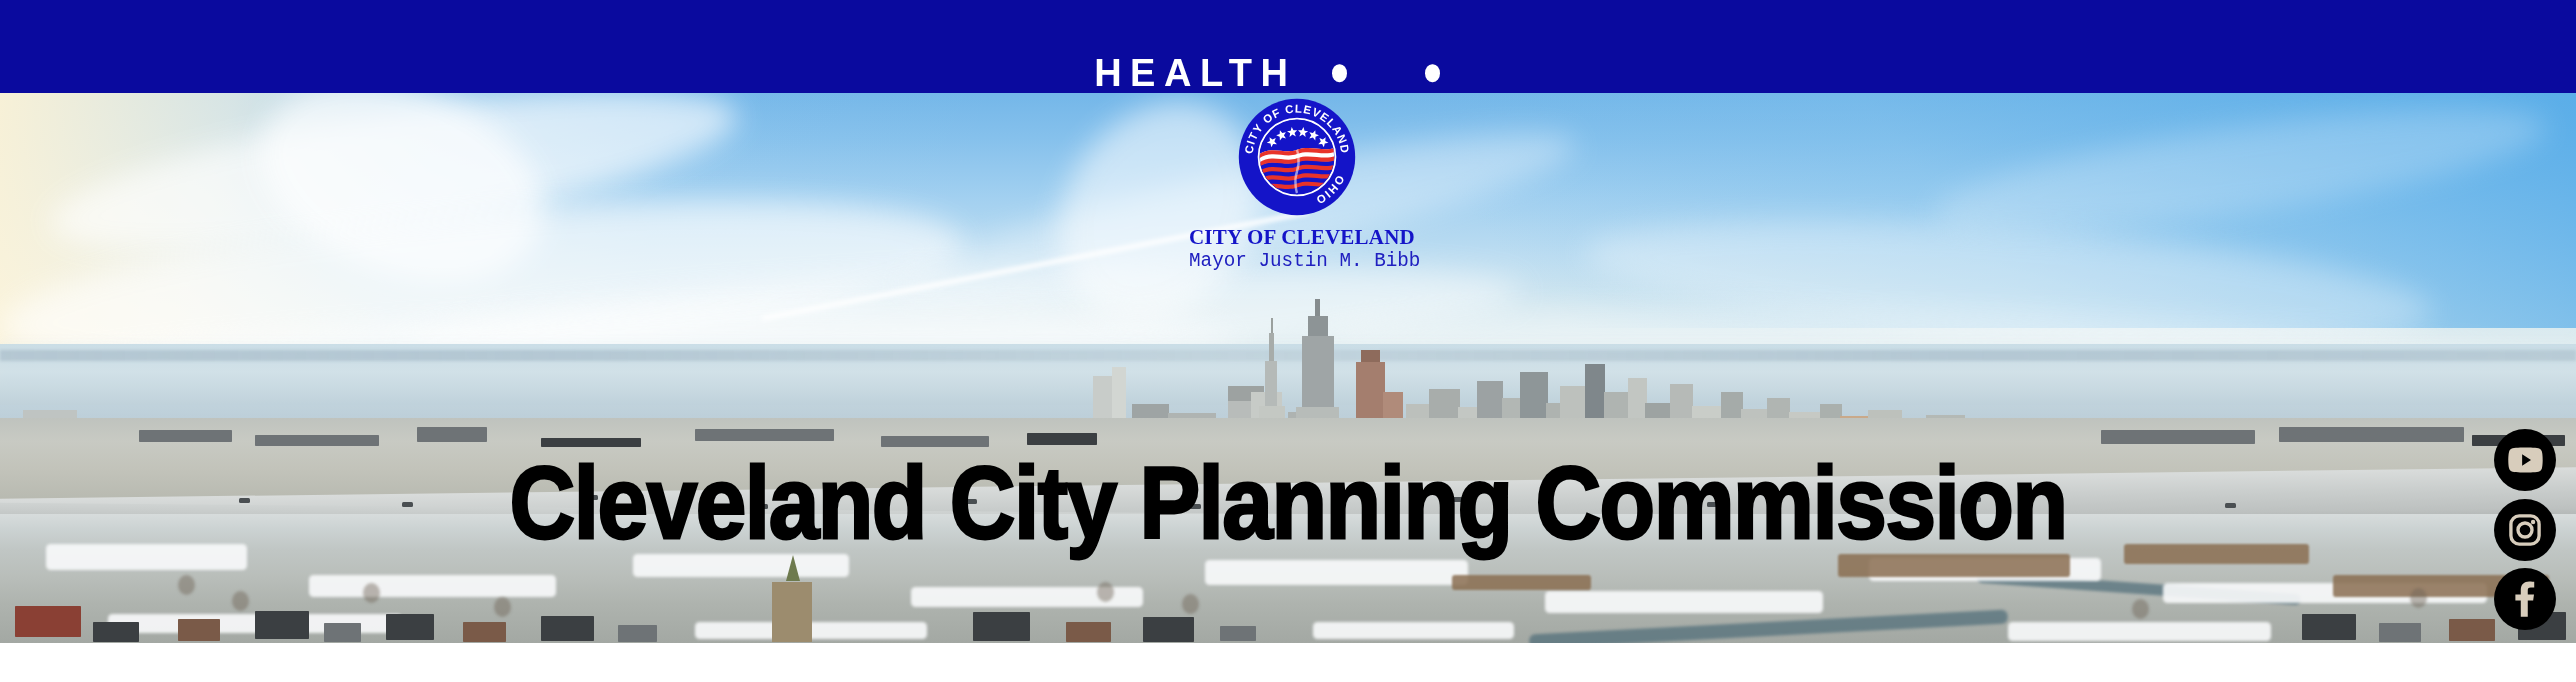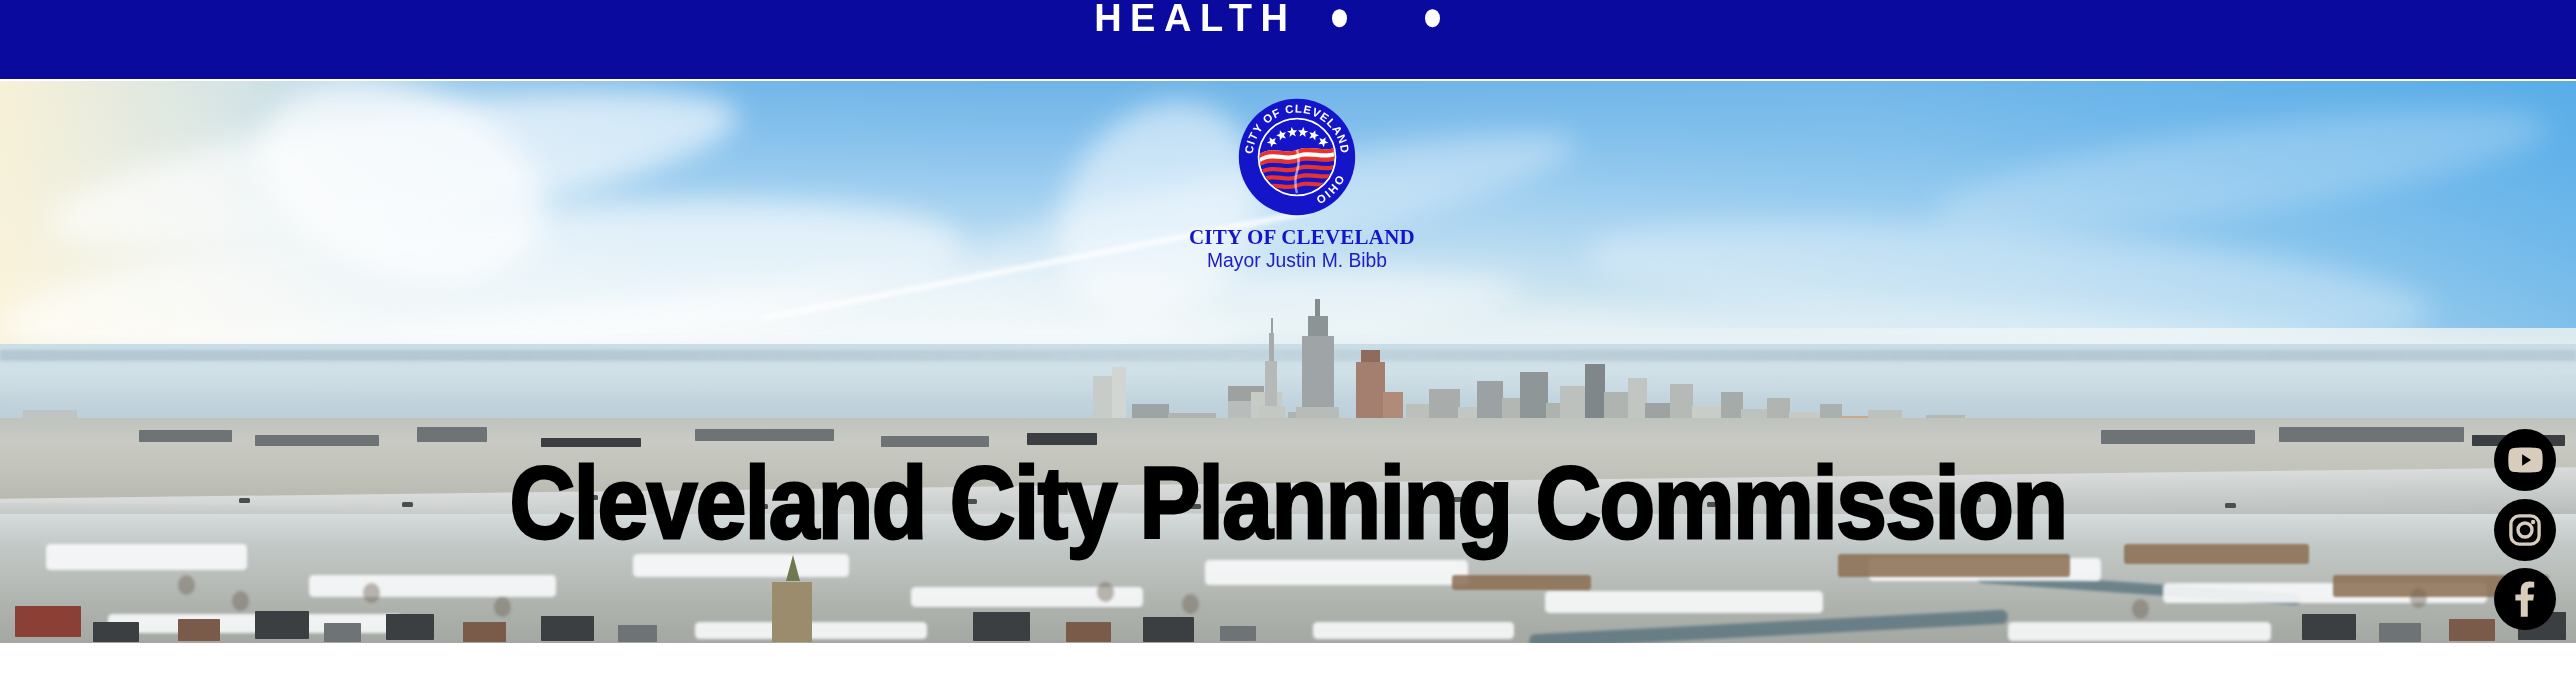--- a/index.html
+++ b/index.html
@@ -19,24 +19,24 @@
     overflow: hidden;
     background: #ffffff;
   }
 
   
   .slogan-bar {
     position: absolute;
     left: 0;
     top: 0;
     width: 2576px;
-    height: 79px;
+    height: 93px;
     background: #0A0A9E;
     display: flex;
-    align-items: flex-start;
+    align-items: flex-end;
     justify-content: center;
     z-index: 40;
   }
   .slogan-inner {
     display: flex;
     align-items: center;
     gap: 0px;
     transform: translateY(-0.8px);
   }
   .slogan-word {
@@ -293,21 +293,21 @@
     font-family: "Liberation Serif", serif;
     font-weight: 700;
     font-size: 21px;
     letter-spacing: 0.2px;
     line-height: 1.05;
     white-space: nowrap;
   }
   .logo-sub {
     margin-top: 3.1px;
     color: #2020C0;
-    font-family: Liberation Sans, sans-serif;
+    font-family: Liberation Mono, monospace;
     font-weight: 400;
     font-size: 19.3px;
     line-height: 1.05;
     white-space: nowrap;
   }
 
   
   .main-title {
     position: absolute;
     left: 0;

